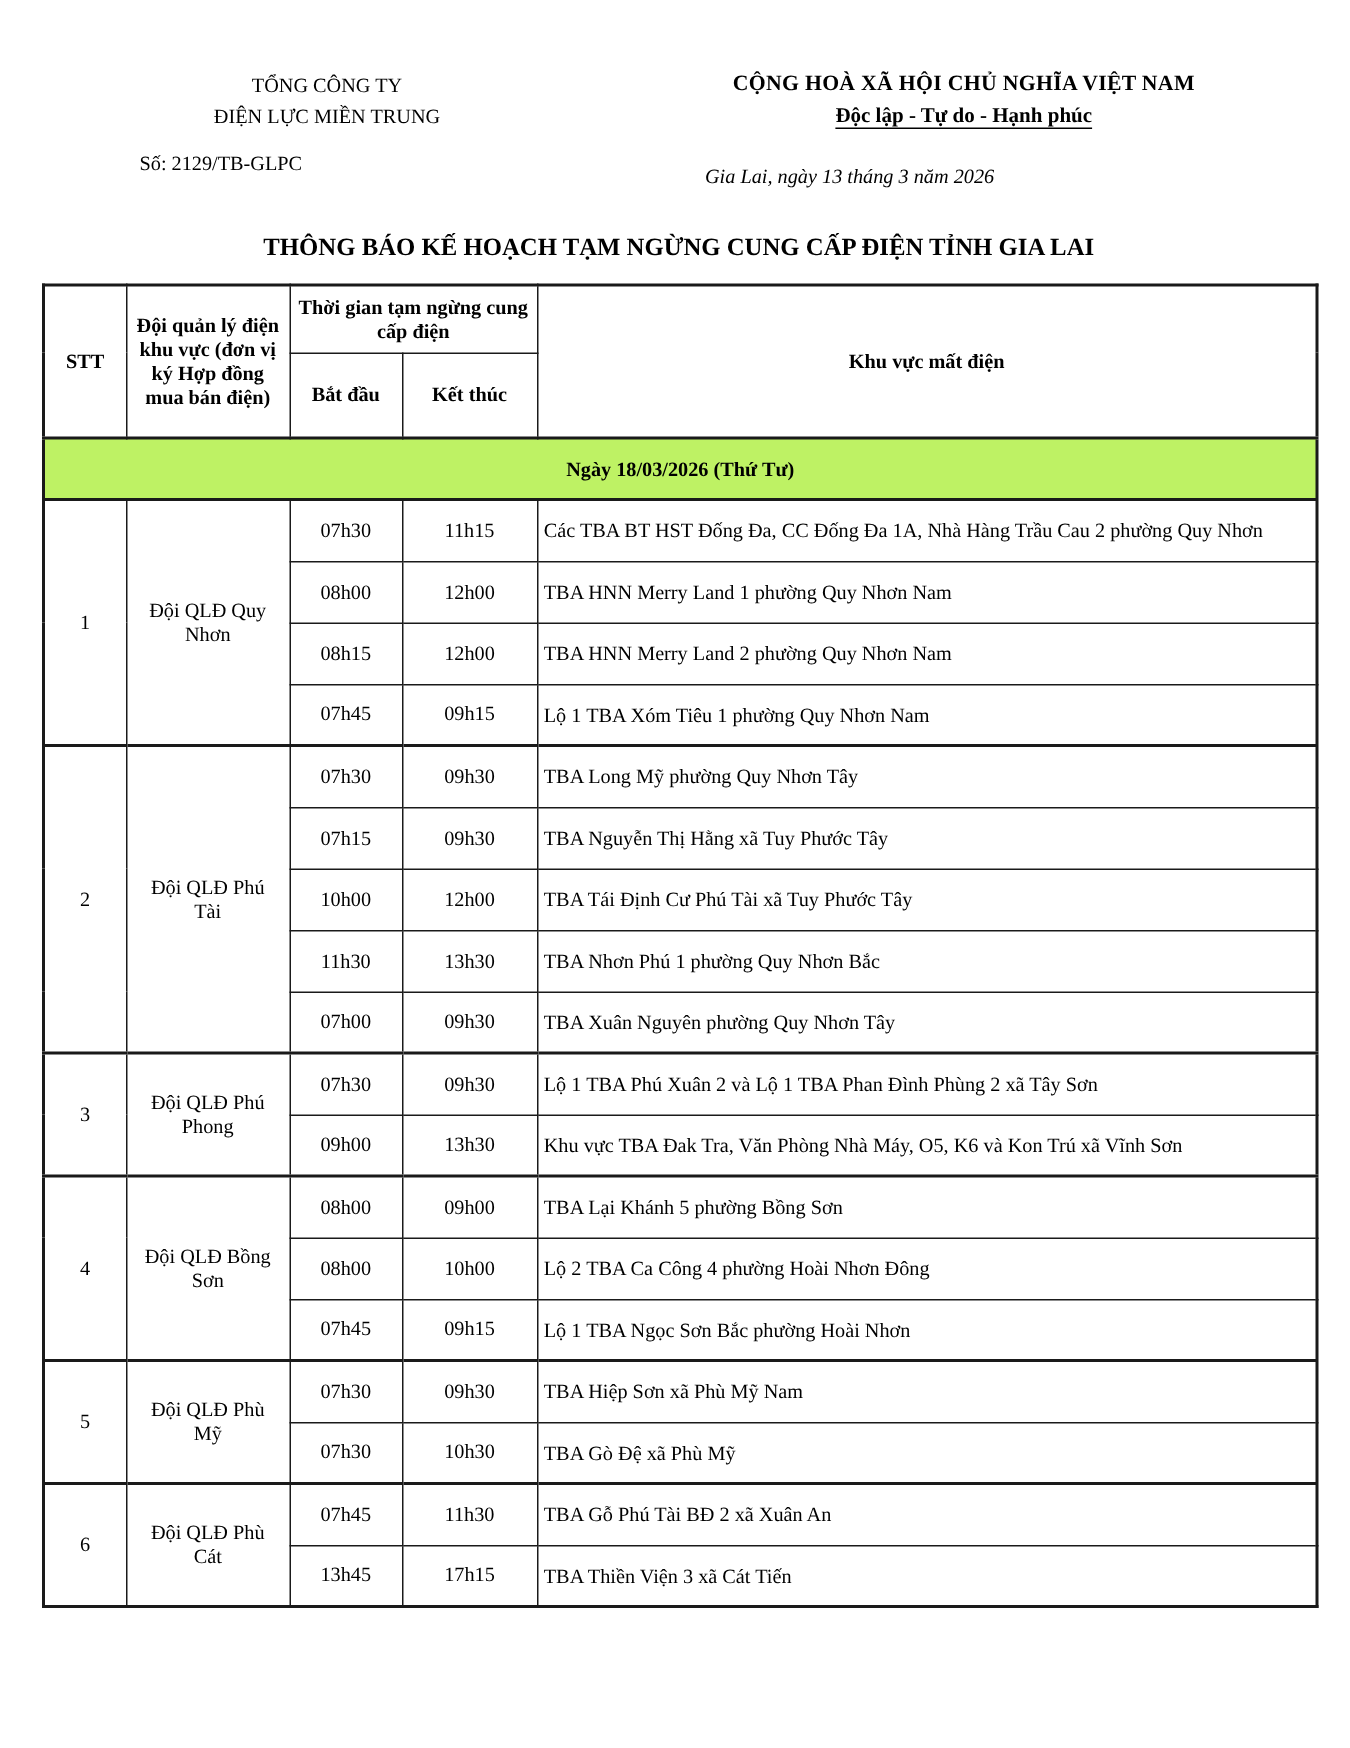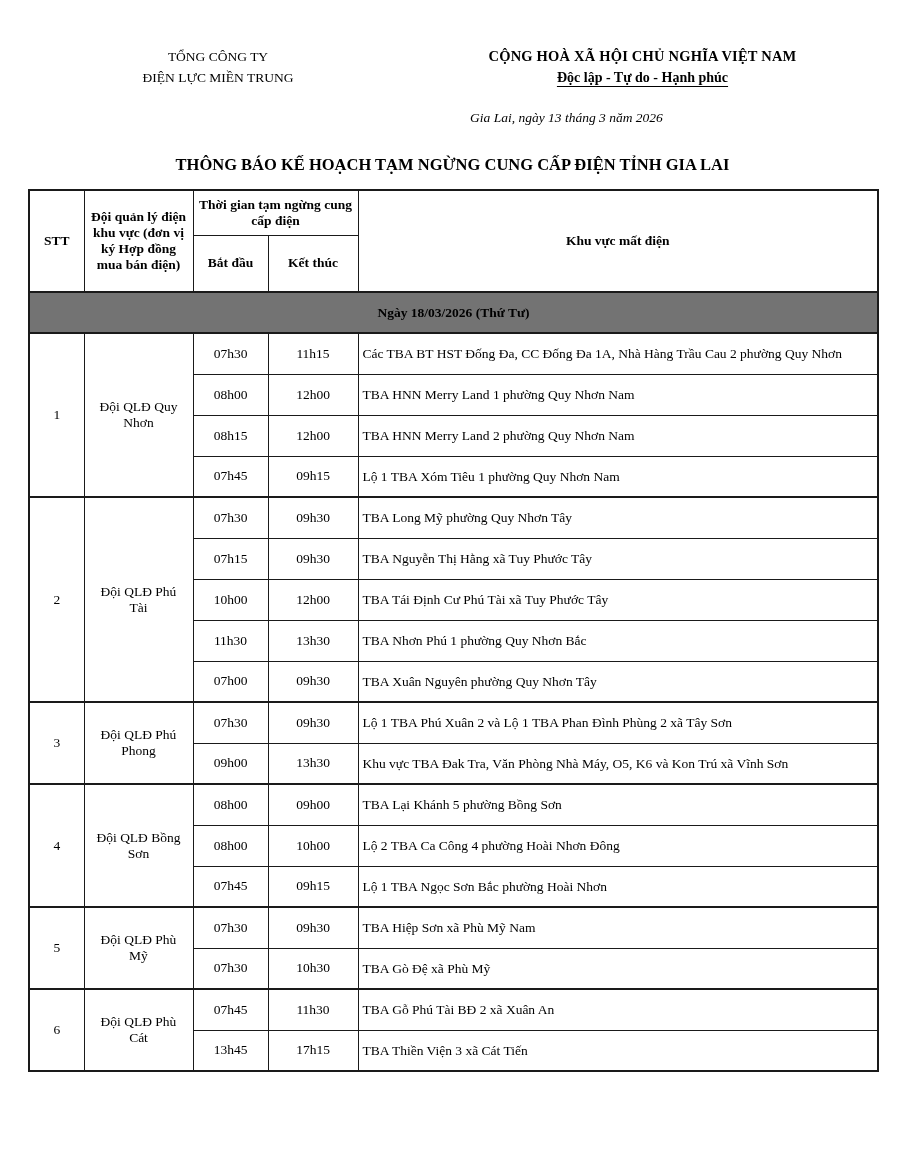--- a/index.html
+++ b/index.html
@@ -47,21 +47,21 @@
     border: 1px solid #1a1a1a;
     vertical-align: middle;
     word-wrap: break-word;
   }
   .outage thead th { font-weight: bold; font-size: 13.5px; padding: 2px 4px; text-align: center; }
   .outage thead tr.h1 th { height: 45px; }
   .outage thead tr.h2 th { height: 57px; }
   .outage thead { border-bottom: 2px solid #1a1a1a; }
 
   tr.banner td {
-    background: #737373;
+    background: #bef264;
     font-weight: bold;
     font-size: 14px;
     text-align: center;
     height: 34px;
     border-bottom: 2px solid #1a1a1a;
   }
 
   .outage tbody td { font-size: 13.5px; height: 41px; }
   .c-stt   { text-align: center; }
   .c-team  { text-align: center; padding: 0 6px; }
@@ -71,20 +71,21 @@
 </style>
 </head>
 <body>
 
 <div class="page">
 
   <div class="header-row">
     <div class="header-left">
       <div class="org-line">TỔNG CÔNG TY</div>
       <div class="org-line">ĐIỆN LỰC MIỀN TRUNG</div>
+      <div class="doc-number">Số: 2129/TB-GLPC</div>
     </div>
     <div class="header-right">
       <div class="nat-line1">CỘNG HOÀ XÃ HỘI CHỦ NGHĨA VIỆT NAM</div>
       <div class="nat-line2">Độc lập - Tự do - Hạnh phúc</div>
       <div class="place-date">Gia Lai, ngày 13 tháng 3 năm 2026</div>
     </div>
   </div>
 
   <div class="title">THÔNG BÁO KẾ HOẠCH TẠM NGỪNG CUNG CẤP ĐIỆN TỈNH GIA LAI</div>
 

